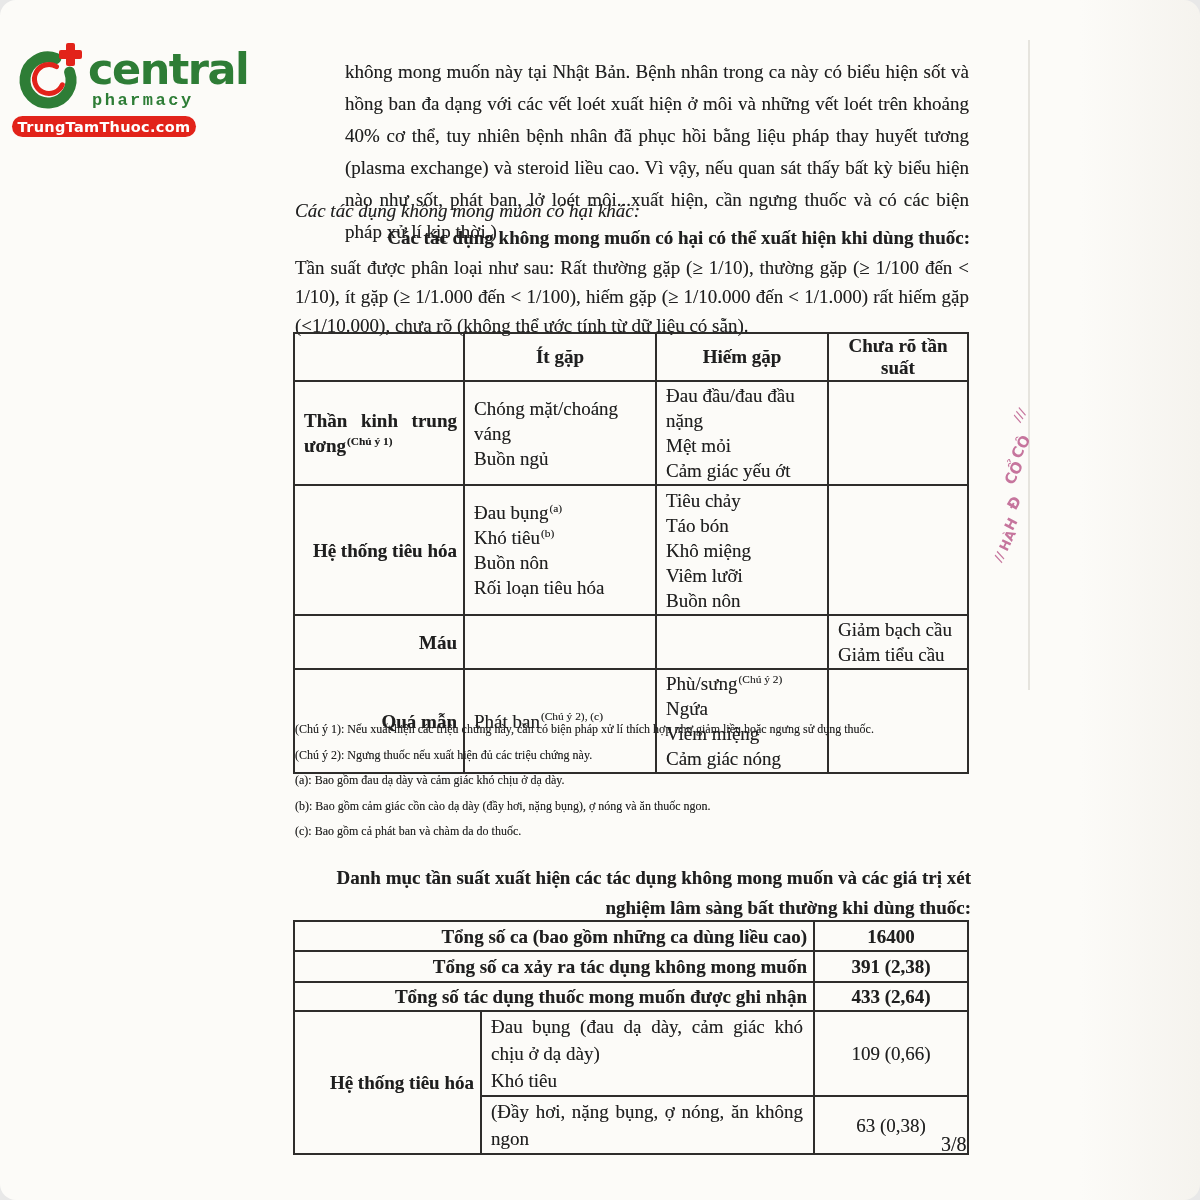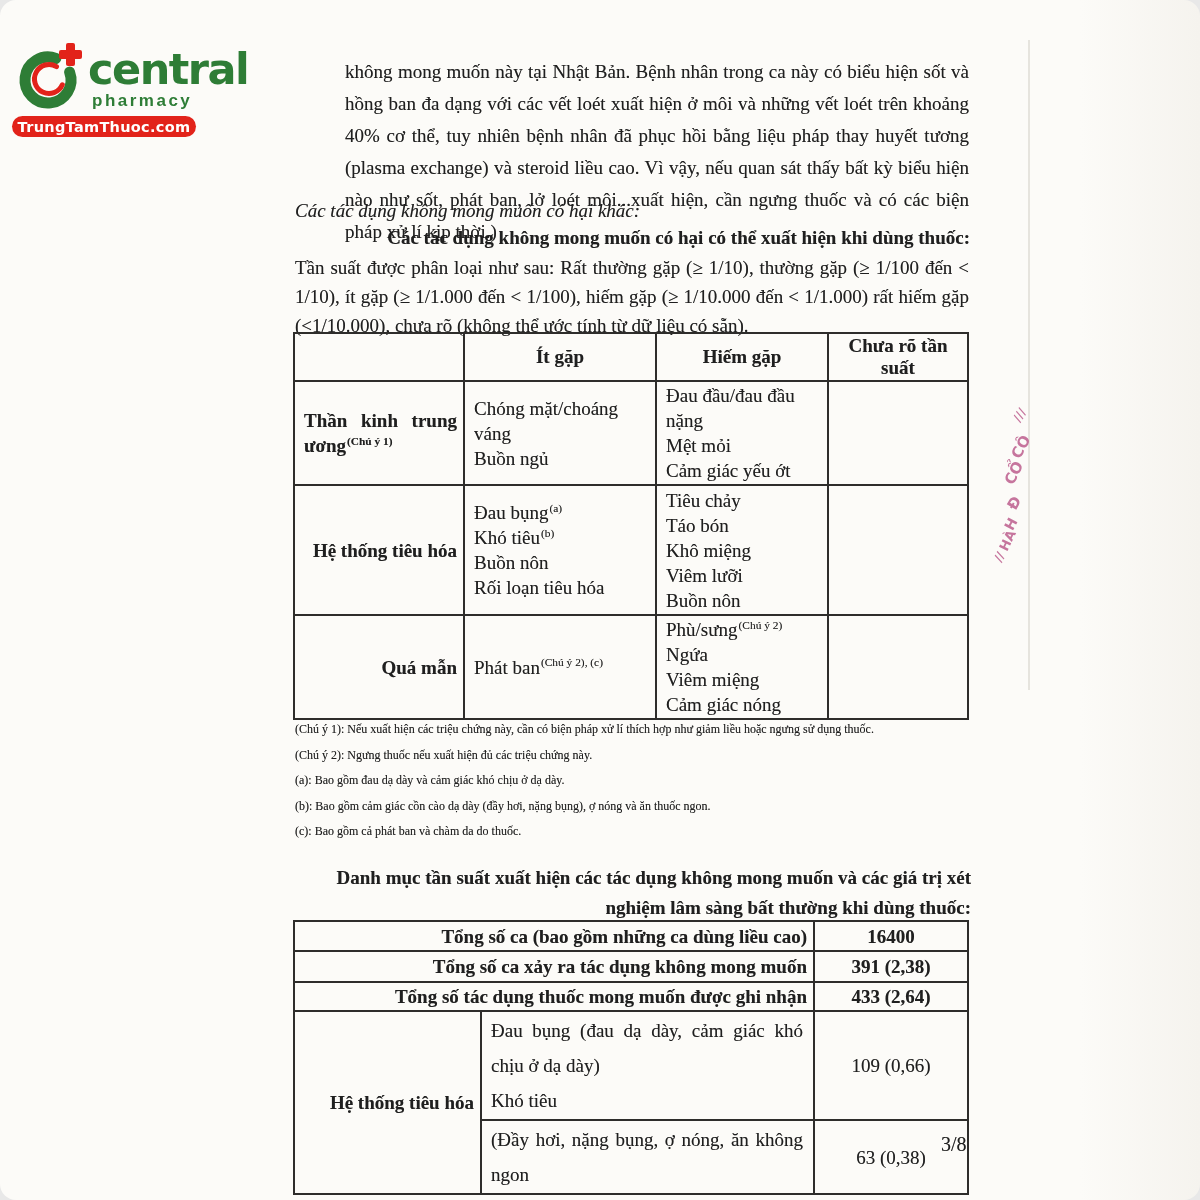--- a/index.html
+++ b/index.html
@@ -9,21 +9,21 @@
     font-family:"Liberation Serif","DejaVu Serif",serif;
     color:#1f1f1f;overflow:hidden;
     text-shadow:0 0 .5px rgba(40,40,40,.45);
     border-radius:16px;
   }
   
   .logo{position:absolute;left:12px;top:34px;width:220px;height:110px;}
   .logo-mark{position:absolute;left:4px;top:6px;}
   .logo-brand{position:absolute;left:76px;top:14px;font-family:"DejaVu Sans","Liberation Sans",sans-serif;
     font-weight:bold;font-size:43px;letter-spacing:-1.5px;line-height:1;text-shadow:none;}
-  .logo-sub{position:absolute;left:80px;top:58px;font-family:Liberation Sans, sans-serif;
+  .logo-sub{position:absolute;left:80px;top:58px;font-family:Liberation Mono, monospace;
     font-weight:bold;font-size:17px;letter-spacing:2.5px;line-height:1;text-shadow:none;}
   .logo-pill{position:absolute;left:0px;top:82px;width:184px;height:21px;border-radius:11px;
     display:flex;align-items:center;justify-content:center;
     font-family:"DejaVu Sans","Liberation Sans",sans-serif;font-weight:bold;font-size:14.5px;
     color:#fff;letter-spacing:.3px;text-shadow:none;}
   
   .tb{position:absolute;font-size:19px;line-height:32px;}
   .just{text-align:justify;}
   .b{font-weight:bold;text-align:right;}
   .i{font-style:italic;}
@@ -41,21 +41,21 @@
     padding:1px 6px 1px 9px;overflow:hidden;}
   #table1{left:293px;top:332px;width:674px;}
   #table1 th{font-weight:bold;text-align:center;padding:1px 4px;}
   #table1 .cell-line{line-height:25px;}
   #table1 td{line-height:25px;}
   .jlabel{text-align:justify;}
   #table2{left:293px;top:920px;width:674px;}
   #table2 td{line-height:25px;}
   #table2 .val{text-align:center;padding:1px 4px;}
   #table2 .desc{text-align:justify;padding-right:10px;}
-  #table2 .desc .cell-line{line-height:35px;}
+  #table2 .desc .cell-line{line-height:27px;}
   
   #stamp{position:absolute;left:995px;top:406px;width:56px;height:165px;
     font-family:"DejaVu Sans","Liberation Sans",sans-serif;font-weight:bold;opacity:.75;text-shadow:none;}
   #stamp .cell-line{position:absolute;white-space:nowrap;}
   #stamp .cell-line:nth-child(1){left:18px;top:2px;font-size:12px;transform:rotate(-58deg);}
   #stamp .cell-line:nth-child(2){left:14px;top:32px;font-size:15px;transform:rotate(-62deg);}
   #stamp .cell-line:nth-child(3){left:7px;top:58px;font-size:15px;transform:rotate(-64deg);}
   #stamp .cell-line:nth-child(4){left:13px;top:88px;font-size:15px;transform:rotate(-60deg);}
   #stamp .cell-line:nth-child(5){left:10px;top:110px;font-size:14px;transform:rotate(-62deg);}
   #stamp .cell-line:nth-child(6){left:2px;top:127px;font-size:13px;transform:rotate(-64deg);}
@@ -130,20 +130,29 @@
           </td>
       <td>
             <div class="cell-line">Tiêu chảy</div>
             <div class="cell-line">Táo bón</div>
             <div class="cell-line">Khô miệng</div>
             <div class="cell-line">Viêm lưỡi</div>
             <div class="cell-line">Buồn nôn</div>
           </td>
       <td></td>
     </tr>
+    <tr style="height:54px">
+      <td class="b">Máu</td>
+      <td></td>
+      <td></td>
+      <td>
+            <div class="cell-line">Giảm bạch cầu</div>
+            <div class="cell-line">Giảm tiểu cầu</div>
+          </td>
+    </tr>
     <tr style="height:100px">
       <td class="b">Quá mẫn</td>
       <td>
             <div class="cell-line">Phát ban<sup>(Chú ý 2), (c)</sup></div>
           </td>
       <td>
             <div class="cell-line">Phù/sưng<sup>(Chú ý 2)</sup></div>
             <div class="cell-line">Ngứa</div>
             <div class="cell-line">Viêm miệng</div>
             <div class="cell-line">Cảm giác nóng</div>

